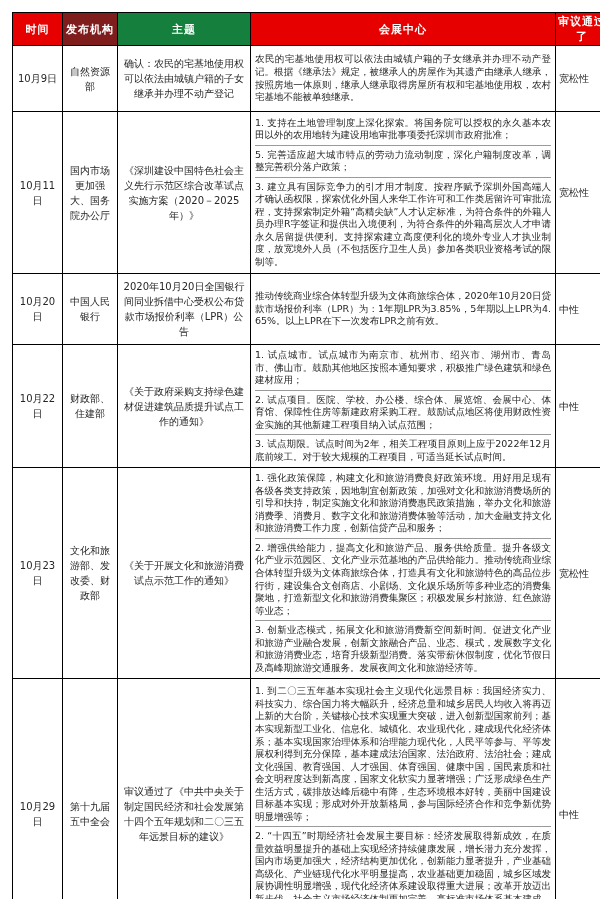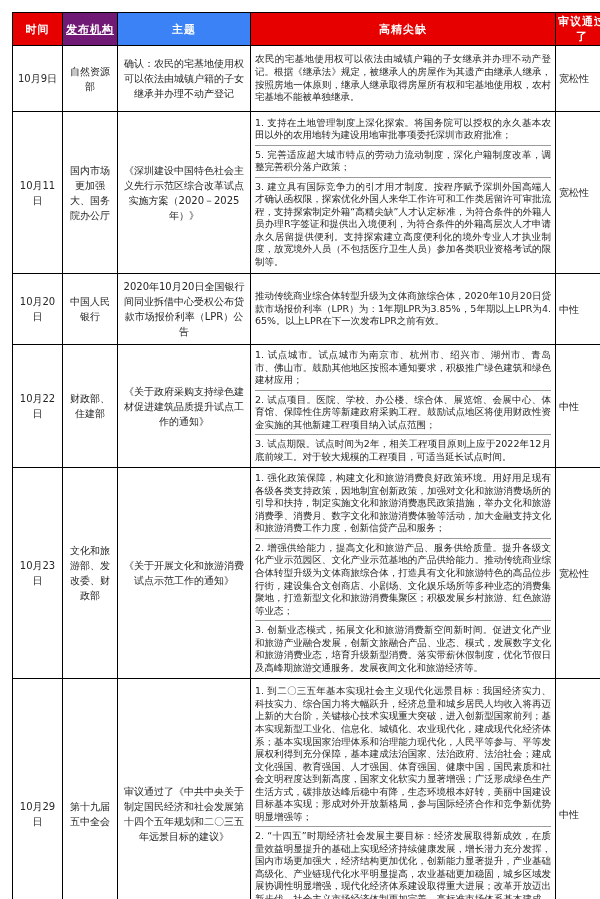--- a/index.html
+++ b/index.html
@@ -45,23 +45,23 @@
     <colgroup>
       <col class="c-date">
         <col class="c-agency">
         <col class="c-subject">
         <col class="c-points">
         <col class="c-tone">
     </colgroup>
     <thead>
       <tr>
         <th style="background: rgb(230, 0, 0); color: rgb(255, 255, 255);">时间</th>
-        <th style="background: #701a75; color: rgb(255, 255, 255); text-decoration: underline;">发布机构</th>
-        <th style="background: #3b82f6; color: rgb(255, 255, 255);">主题</th>
-        <th style="background: rgb(230, 0, 0); color: rgb(255, 255, 255);">高精尖缺</th>
+        <th style="background: #7f1d1d; color: rgb(255, 255, 255);">发布机构</th>
+        <th style="background: #15803d; color: rgb(255, 255, 255);">主题</th>
+        <th style="background: rgb(230, 0, 0); color: rgb(255, 255, 255);">会展中心</th>
         <th style="background: rgb(230, 0, 0); color: rgb(255, 255, 255);">审议通过了</th>
       </tr>
     </thead>
     <tbody>
         <tr style="height: 66px;">
           <td class="cell-center">10月9日</td>
           <td class="cell-center">自然资源部</td>
           <td class="cell-center">确认：农民的宅基地使用权可以依法由城镇户籍的子女继承并办理不动产登记</td>
           <td class="cell-points">
             <div class="point">农民的宅基地使用权可以依法由城镇户籍的子女继承并办理不动产登记。根据《继承法》规定，被继承人的房屋作为其遗产由继承人继承，按照房地一体原则，继承人继承取得房屋所有权和宅基地使用权，农村宅基地不能被单独继承。</div>

